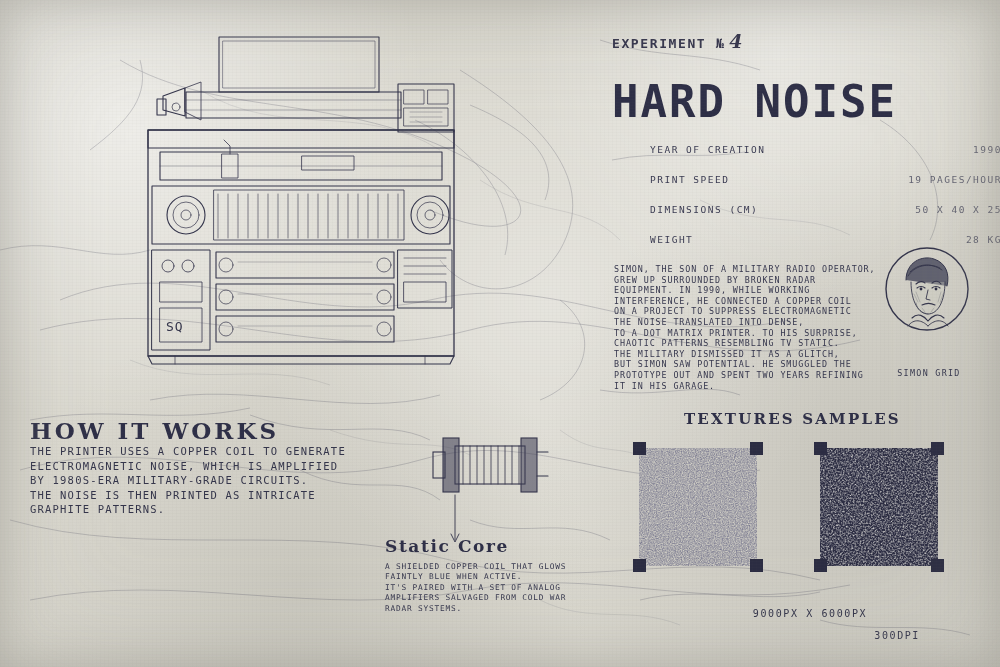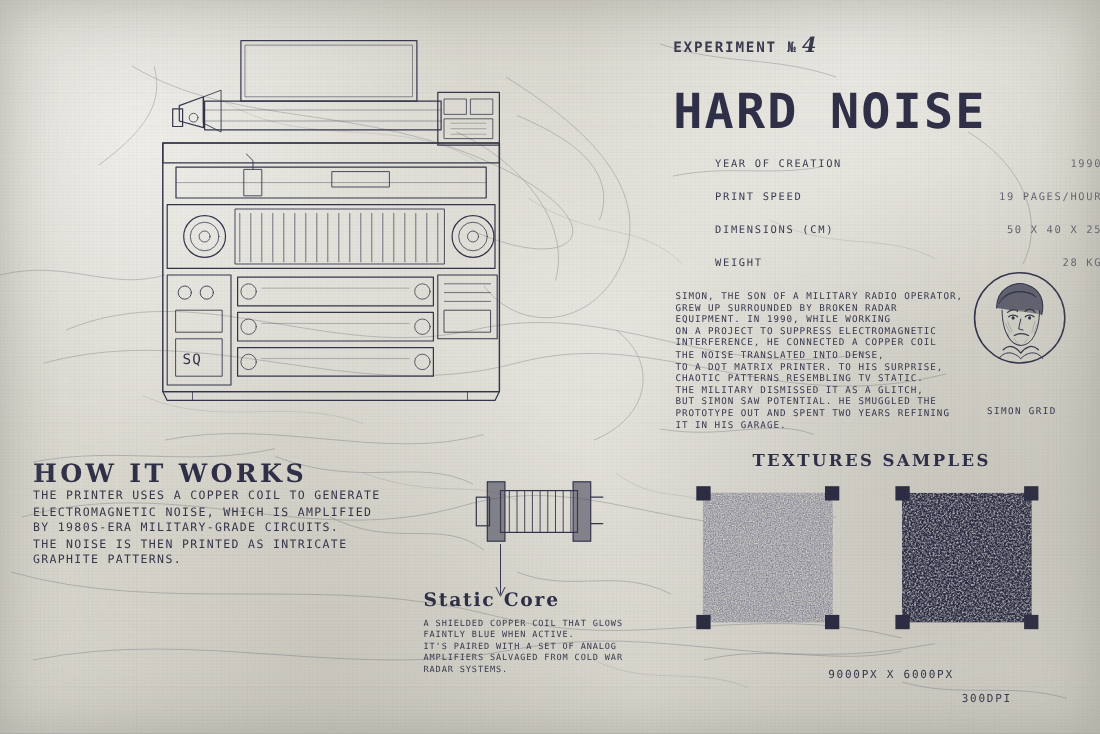--- a/index.html
+++ b/index.html
@@ -420,22 +420,22 @@
     <div class="spec-row">
       <span class="spec-label">WEIGHT</span>
       <span class="spec-value">28 KG</span>
     </div>
   </div>
 
   <div id="history-body">
     <div>SIMON, THE SON OF A MILITARY RADIO OPERATOR,</div>
     <div>GREW UP SURROUNDED BY BROKEN RADAR</div>
     <div>EQUIPMENT. IN 1990, WHILE WORKING</div>
+    <div>INTERFERENCE, HE CONNECTED A COPPER COIL</div>
     <div>ON A PROJECT TO SUPPRESS ELECTROMAGNETIC</div>
-    <div>INTERFERENCE, HE CONNECTED A COPPER COIL</div>
     <div>THE NOISE TRANSLATED INTO DENSE,</div>
     <div>TO A DOT MATRIX PRINTER. TO HIS SURPRISE,</div>
     <div>CHAOTIC PATTERNS RESEMBLING TV STATIC.</div>
     <div>THE MILITARY DISMISSED IT AS A GLITCH,</div>
     <div>BUT SIMON SAW POTENTIAL. HE SMUGGLED THE</div>
     <div>PROTOTYPE OUT AND SPENT TWO YEARS REFINING</div>
     <div>IT IN HIS GARAGE.</div>
   </div>
 
   <div id="portrait-wrap">

